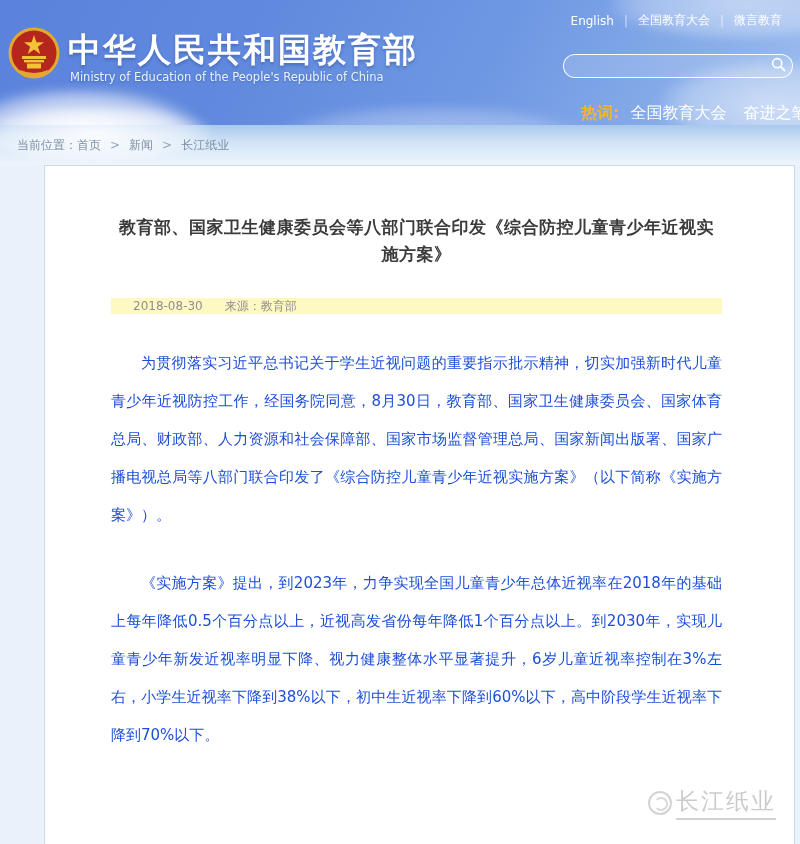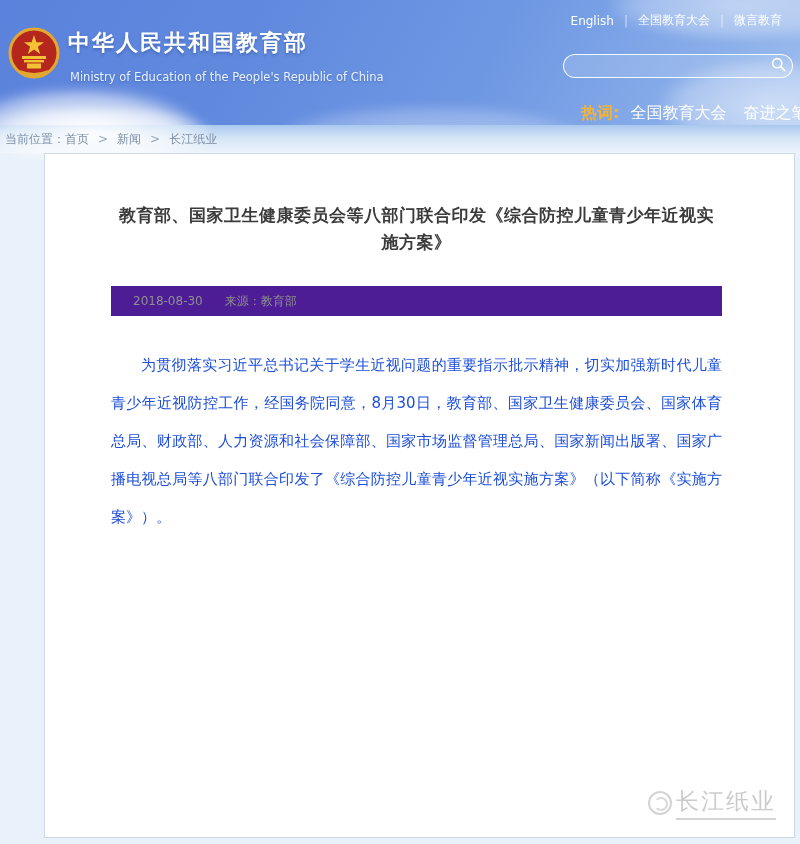--- a/index.html
+++ b/index.html
@@ -28,21 +28,21 @@
   }
   .cloud1 { left: -40px; top: 88px; width: 240px; height: 90px; }
   .cloud2 { left: 610px; top: -30px; width: 260px; height: 70px; opacity: .5; }
   .cloud3 { left: 660px; top: 60px; width: 220px; height: 90px; opacity: .55; }
   .cloud4 { left: 280px; top: 105px; width: 300px; height: 60px; opacity: .4; }
 
   .emblem { position: absolute; left: 8px; top: 26px; width: 52px; height: 60px; }
 
   .site-title {
     position: absolute; left: 68px; top: 28px;
-    font-size: 22px; font-weight: bold; color: #ffffff;
+    font-size: 33px; font-weight: bold; color: #ffffff;
     letter-spacing: 2px; text-shadow: 0 2px 3px rgba(40,70,140,0.45);
     white-space: nowrap;
   }
   .site-subtitle {
     position: absolute; left: 70px; top: 70px;
     font-size: 11.5px; font-weight: normal; color: #e9f2fc;
     text-shadow: 0 1px 2px rgba(40,70,140,0.4);
     white-space: nowrap;
   }
 
@@ -73,25 +73,25 @@
   .hotwords {
     position: absolute; top: 103px; left: 563px;
     font-size: 16px; color: #ffffff; white-space: nowrap; margin-left: 18px;
   }
   .hotwords .hw-label { color: #f6b333; font-weight: bold; margin-right: 6px; }
   .hotwords a { color: #ffffff; text-decoration: none; margin-right: 12px; cursor: pointer; }
 
   
   .breadcrumb-strip {
     position: relative;
-    height: 28px;
+    height: 40px;
     background: linear-gradient(to bottom, #a9c8ee 0%, #d3e4f6 45%, #eef5fc 100%);
     display: flex; align-items: center;
     font-size: 12px; color: #7d8fa5;
-    padding-left: 5px;
+    padding-left: 17px;
   }
   .breadcrumb-strip .bc-cloud {
     position: absolute; left: -20px; top: -18px; width: 230px; height: 55px;
     background: radial-gradient(ellipse at center, rgba(255,255,255,0.95) 0%, rgba(255,255,255,0.5) 55%, rgba(255,255,255,0) 78%);
     filter: blur(3px); pointer-events: none;
   }
   .breadcrumb-strip a { color: #7d8fa5; text-decoration: none; cursor: pointer; position: relative; }
   .breadcrumb-strip .bc-sep { margin: 0 9px; color: #93a5b8; position: relative; }
   .breadcrumb-strip .bc-label { position: relative; }
 
@@ -109,22 +109,22 @@
     position: relative;
     overflow: hidden;
     margin-left: 32px;
   }
   .article-title {
     font-size: 17px; font-weight: bold; color: #3b3b3b;
     text-align: center; line-height: 1.6; letter-spacing: 0.5px;
   }
   .meta-bar {
     margin-top: 30px;
-    background: #4c1d95;
-    height: 30px;
+    background: #fef9c3;
+    height: 16px;
     display: flex; align-items: center;
     padding-left: 22px;
     font-size: 12px; color: #8f8f8f;
   }
   .meta-bar .meta-date { margin-right: 22px; }
   .article-body { margin-top: 8px; }
   .article-body p {
     font-size: 15px; color: #1d4ed8;
     line-height: 38px;
     text-indent: 2em;
@@ -224,20 +224,21 @@
   <div class="content-box">
     <h1 class="article-title">教育部、国家卫生健康委员会等八部门联合印发《综合防控儿童青少年近视实施方案》</h1>
 
     <div class="meta-bar">
       <span class="meta-date">2018-08-30</span>
       <span class="meta-source">来源：教育部</span>
     </div>
 
     <div class="article-body">
       <p>为贯彻落实习近平总书记关于学生近视问题的重要指示批示精神，切实加强新时代儿童青少年近视防控工作，经国务院同意，8月30日，教育部、国家卫生健康委员会、国家体育总局、财政部、人力资源和社会保障部、国家市场监督管理总局、国家新闻出版署、国家广播电视总局等八部门联合印发了《综合防控儿童青少年近视实施方案》（以下简称《实施方案》）。</p>
+      <p>《实施方案》提出，到2023年，力争实现全国儿童青少年总体近视率在2018年的基础上每年降低0.5个百分点以上，近视高发省份每年降低1个百分点以上。到2030年，实现儿童青少年新发近视率明显下降、视力健康整体水平显著提升，6岁儿童近视率控制在3%左右，小学生近视率下降到38%以下，初中生近视率下降到60%以下，高中阶段学生近视率下降到70%以下。</p>
 
     </div>
   </div>
 </div>
 
 <div class="watermark">
   <span class="wm-logo"></span>
   <span class="wm-text">长江纸业</span>
 </div>
 

